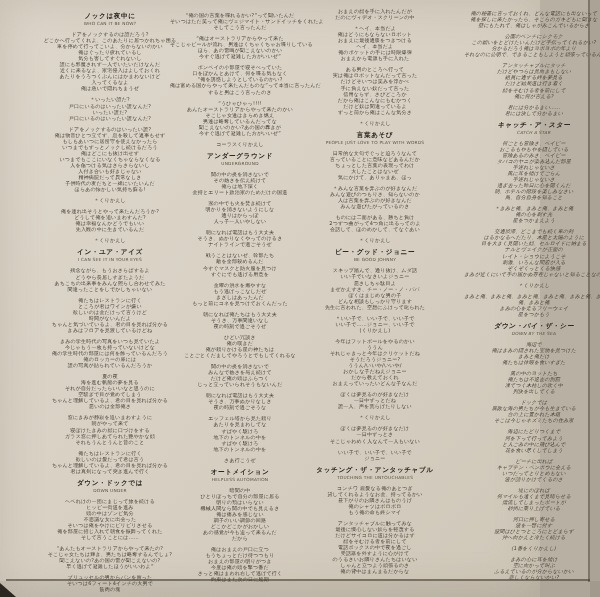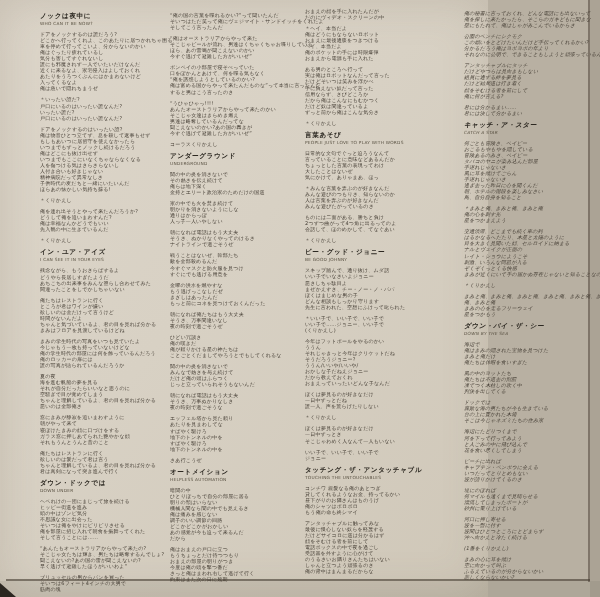--- a/index.html
+++ b/index.html
@@ -1,20 +1,20 @@
 <!DOCTYPE html>
 <html><head>
 <meta charset="utf-8">
 <style>
   html,body{margin:0;padding:0;}
   body{width:600px;height:597px;overflow:hidden;background:#b8b0a2;
        font-family:"DejaVu Sans","Liberation Sans",sans-serif;}
-  #sheet{position:relative;width:488px;height:597px;
+  #sheet{position:relative;width:540px;height:597px;
          background:linear-gradient(130deg,#ddd6ca 0%,#d8d1c4 45%,#cfc7b8 100%);
-         box-shadow:inset 0 0 45px rgba(120,105,85,.22);}
+         box-shadow:inset 0 0 45px rgba(120,105,85,.22);text-align:center;}
   .col{position:absolute;width:140px;}
   #col0{left:40px;top:10px;}
   #col1{left:170px;top:12px;}
   #col2{left:305px;top:8px;}
   #col3{left:464px;top:10px;font-style:italic;}
   .stanza{font-size:5px;line-height:6.05px;margin:0 0 5px 0;white-space:pre;
           color:#433c33;letter-spacing:.2px;}
   .song-title{font-size:6.6px;font-weight:bold;letter-spacing:.6px;color:#2d2922;
               margin:2px 0 0 0;white-space:pre;}
   .song-title-en{font-size:4.3px;letter-spacing:.25px;color:#5a5243;

